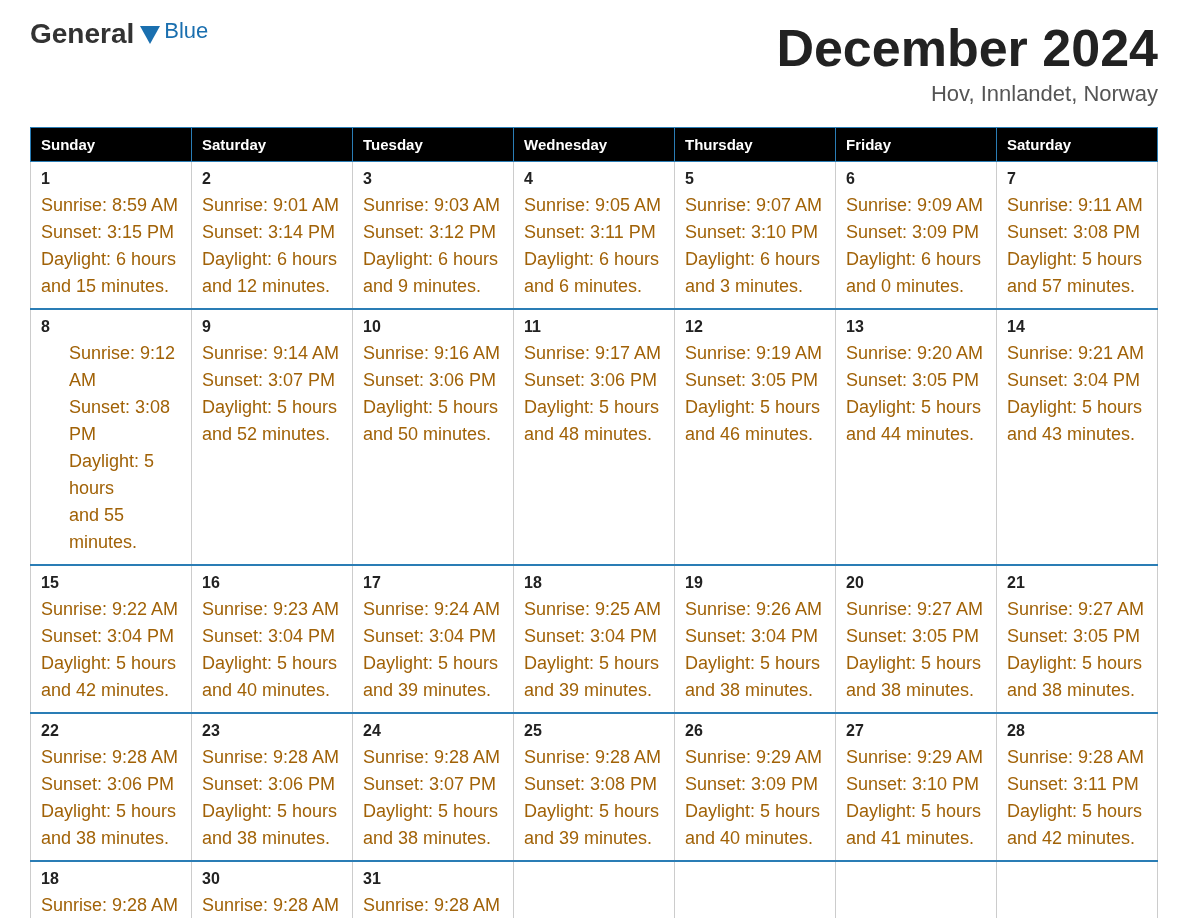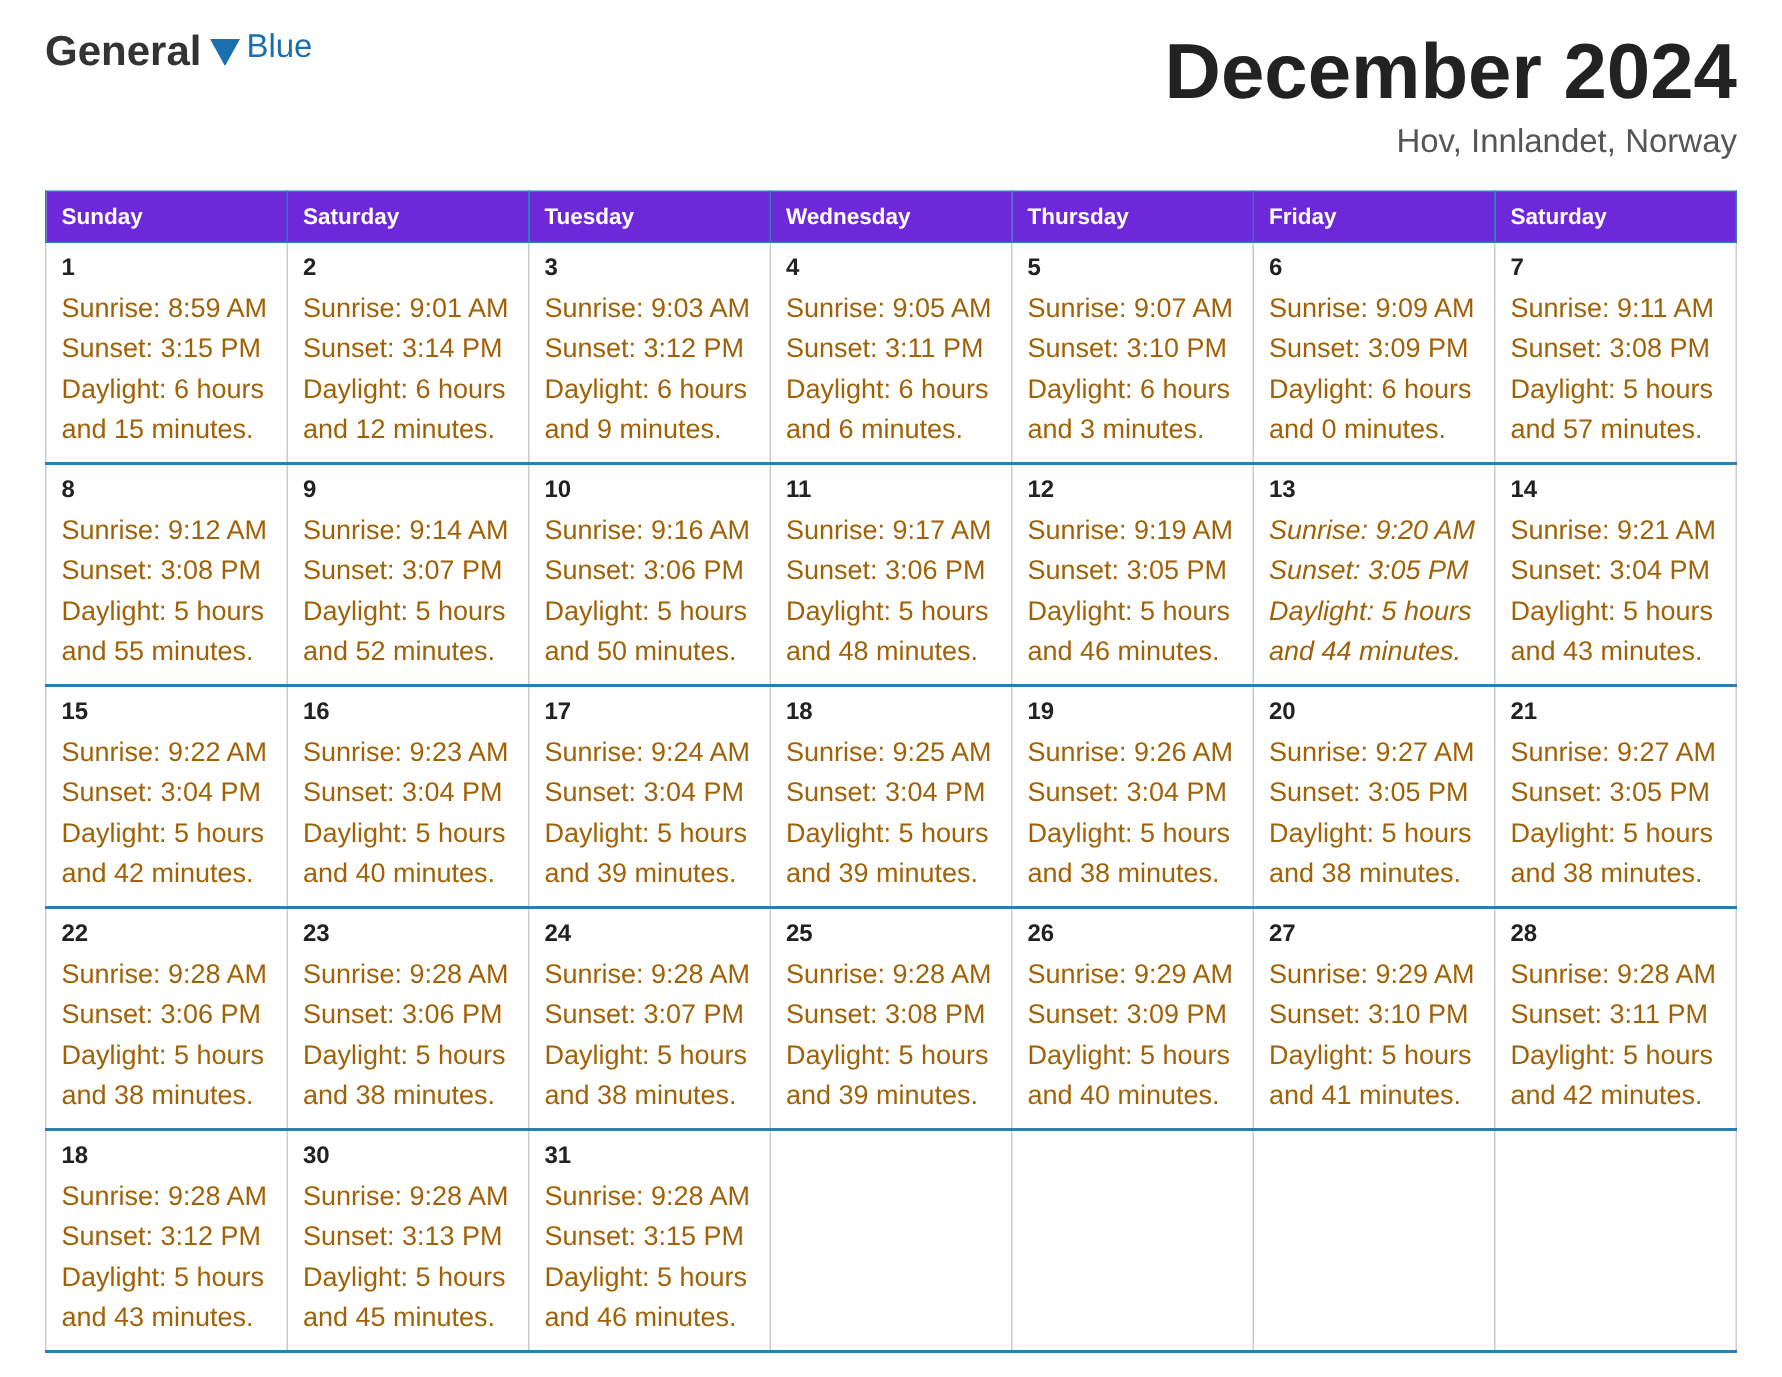--- a/index.html
+++ b/index.html
@@ -46,21 +46,21 @@
       font-size: 22px;
       color: #555;
       margin-top: 4px;
     }
     table {
       width: 100%;
       border-collapse: collapse;
       table-layout: fixed;
     }
     thead tr th {
-      background-color: #6d28d9;
+      background-color: #000000;
       color: #fff;
       font-size: 15px;
       font-weight: bold;
       padding: 8px 10px;
       text-align: left;
       border: 1px solid #2a7db5;
     }
     tbody tr td {
       vertical-align: top;
       padding: 8px 10px;
@@ -167,21 +167,21 @@
           <span class="day-num">7</span>
           <div class="day-info" style="white-space: pre-line;">Sunrise: 9:11 AM
 Sunset: 3:08 PM
 Daylight: 5 hours
 and 57 minutes.</div>
         </td>
       </tr>
       <tr>
         <td>
           <span class="day-num">8</span>
-          <div class="day-info" style="white-space: pre-line;">Sunrise: 9:12 AM
+          <div class="day-info" style="white-space: pre-line; margin-left: 28px;">Sunrise: 9:12 AM
 Sunset: 3:08 PM
 Daylight: 5 hours
 and 55 minutes.</div>
         </td>
         <td>
           <span class="day-num">9</span>
           <div class="day-info" style="white-space: pre-line;">Sunrise: 9:14 AM
 Sunset: 3:07 PM
 Daylight: 5 hours
 and 52 minutes.</div>
@@ -202,21 +202,21 @@
         </td>
         <td>
           <span class="day-num">12</span>
           <div class="day-info" style="white-space: pre-line;">Sunrise: 9:19 AM
 Sunset: 3:05 PM
 Daylight: 5 hours
 and 46 minutes.</div>
         </td>
         <td>
           <span class="day-num">13</span>
-          <div class="day-info" style="white-space: pre-line; font-style: italic;">Sunrise: 9:20 AM
+          <div class="day-info" style="white-space: pre-line;">Sunrise: 9:20 AM
 Sunset: 3:05 PM
 Daylight: 5 hours
 and 44 minutes.</div>
         </td>
         <td>
           <span class="day-num">14</span>
           <div class="day-info" style="white-space: pre-line;">Sunrise: 9:21 AM
 Sunset: 3:04 PM
 Daylight: 5 hours
 and 43 minutes.</div>

